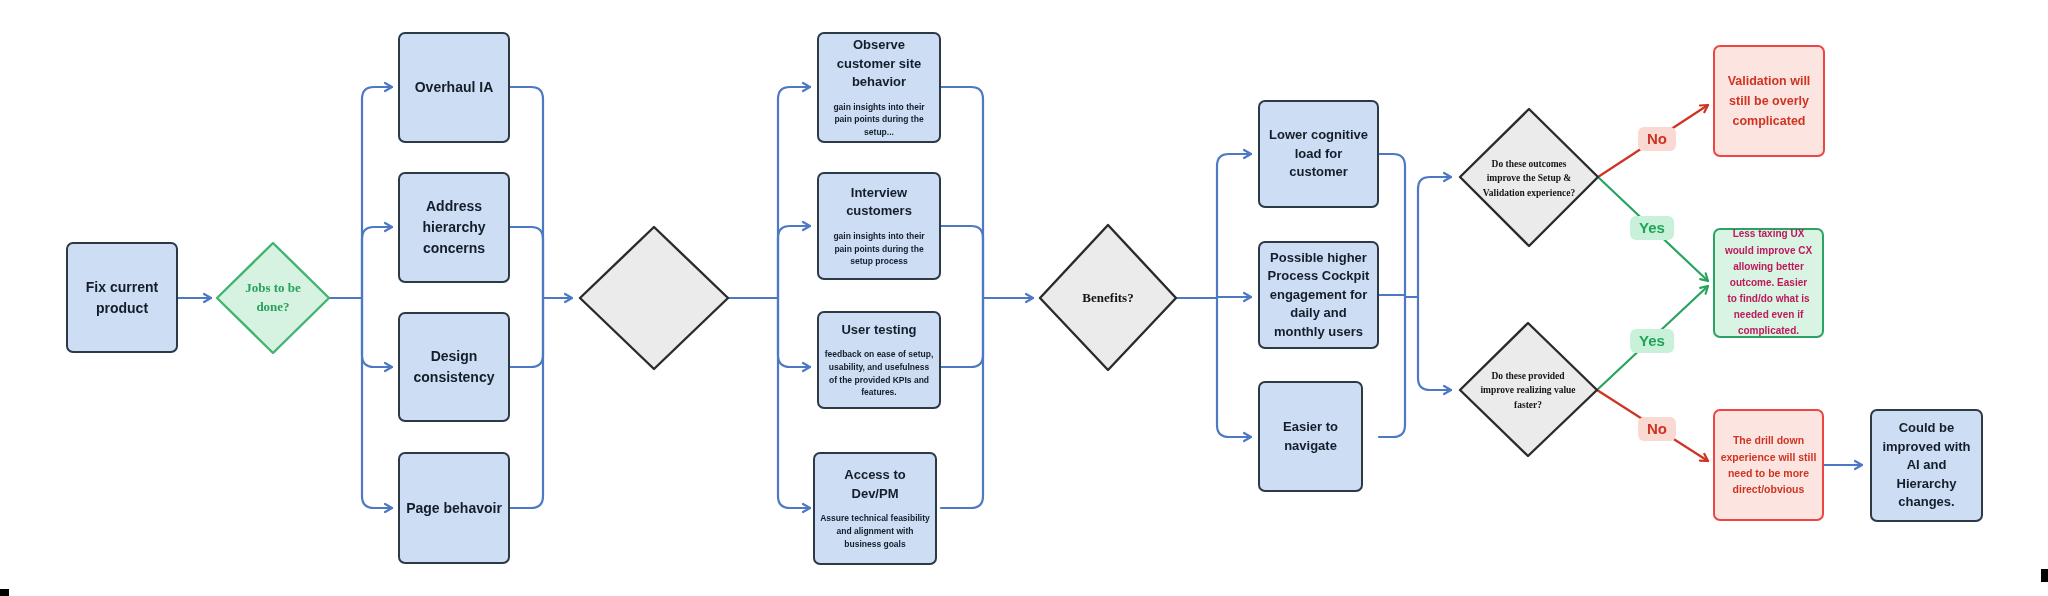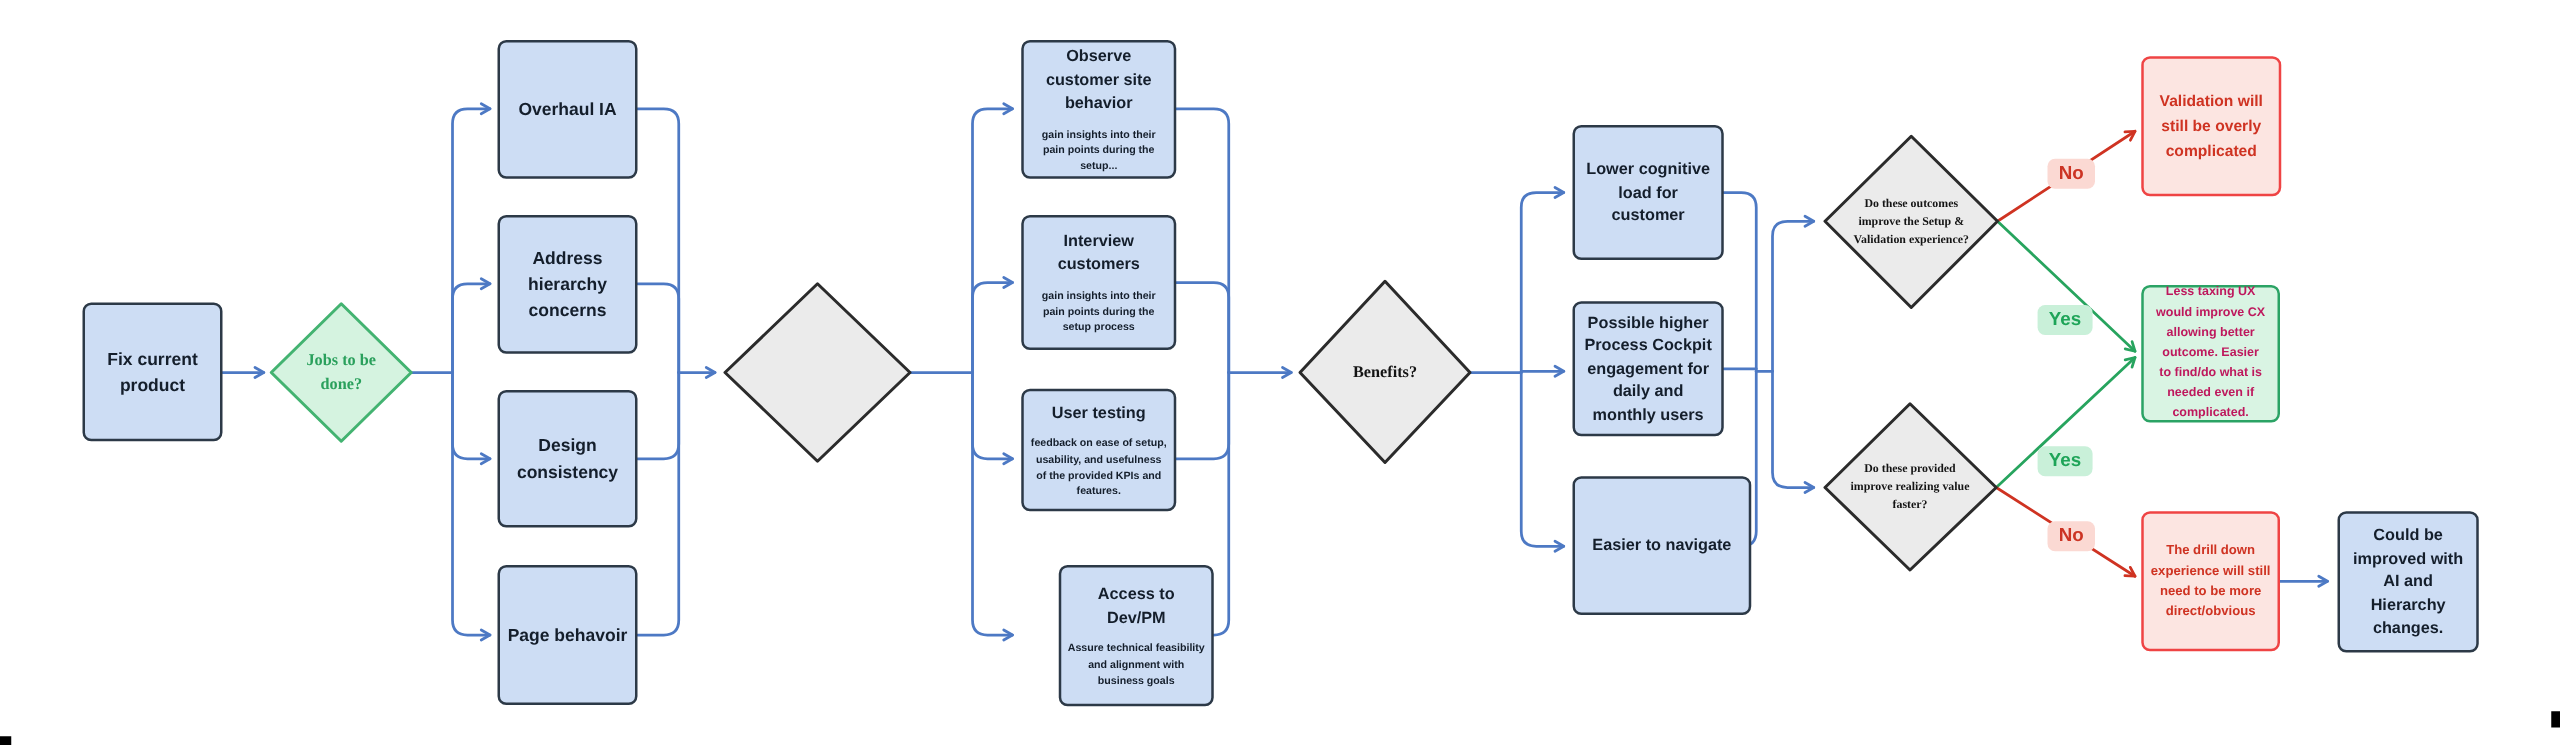--- a/index.html
+++ b/index.html
@@ -31,21 +31,21 @@
   }
   .dtext.big{font-size:13px;line-height:1.45;}
   .dtext.small{font-size:9.5px;line-height:1.5;}
   .dtext.green{color:#2aa05c;}
 
   .tag{
     position:absolute;transform:translate(-50%,-50%);
     padding:3px 9px;border-radius:6px;font-weight:700;font-size:15px;line-height:1.2;
   }
   .tag.no{background:#fbd9d3;color:#cc3424;}
-  .tag.yes{background:#c9f0d9;color:#1ea458;margin-top:28px;}
+  .tag.yes{background:#c9f0d9;color:#1ea458;}
 
   .corner-mark{position:absolute;background:#000;}
 </style>
 </head>
 <body>
 
 <div id="canvas">
 
   <svg id="wires" viewBox="0 0 2048 596" xmlns="http://www.w3.org/2000/svg">
     <defs>
@@ -133,32 +133,32 @@
     <div class="note">gain insights into their pain points during the setup...</div>
   </div>
   <div class="node blue" style="left:817px;top:172px;width:124px;height:108px;">
     <div class="title-sm">Interview customers</div>
     <div class="note">gain insights into their pain points during the setup process</div>
   </div>
   <div class="node blue" style="left:817px;top:311px;width:124px;height:98px;">
     <div class="title-sm">User testing</div>
     <div class="note">feedback on ease of setup, usability, and usefulness of the provided KPIs and features.</div>
   </div>
-  <div class="node blue" style="left:847px;top:452px;width:124px;height:113px;">
+  <div class="node blue" style="left:813px;top:452px;width:124px;height:113px;">
     <div class="title-sm">Access to Dev/PM</div>
     <div class="note">Assure technical feasibility and alignment with business goals</div>
   </div>
 
   <div class="node blue" style="left:1258px;top:100px;width:121px;height:108px;">
     <div class="title-sm">Lower cognitive load for customer</div>
   </div>
   <div class="node blue" style="left:1258px;top:241px;width:121px;height:108px;">
     <div class="title-sm">Possible higher Process Cockpit engagement for daily and monthly users</div>
   </div>
-  <div class="node blue" style="left:1258px;top:381px;width:143px;height:111px;">
+  <div class="node blue" style="left:1258px;top:381px;width:105px;height:111px;">
     <div class="title-sm">Easier to navigate</div>
   </div>
 
   <div class="node redbox" style="left:1713px;top:45px;width:112px;height:112px;">
     <div class="red-text-lg">Validation will still be overly complicated</div>
   </div>
   <div class="node greenbox" style="left:1713px;top:228px;width:111px;height:110px;">
     <div class="green-text-sm">Less taxing UX would improve CX allowing better outcome. Easier to find/do what is needed even if complicated.</div>
   </div>
   <div class="node redbox" style="left:1713px;top:409px;width:111px;height:112px;">

